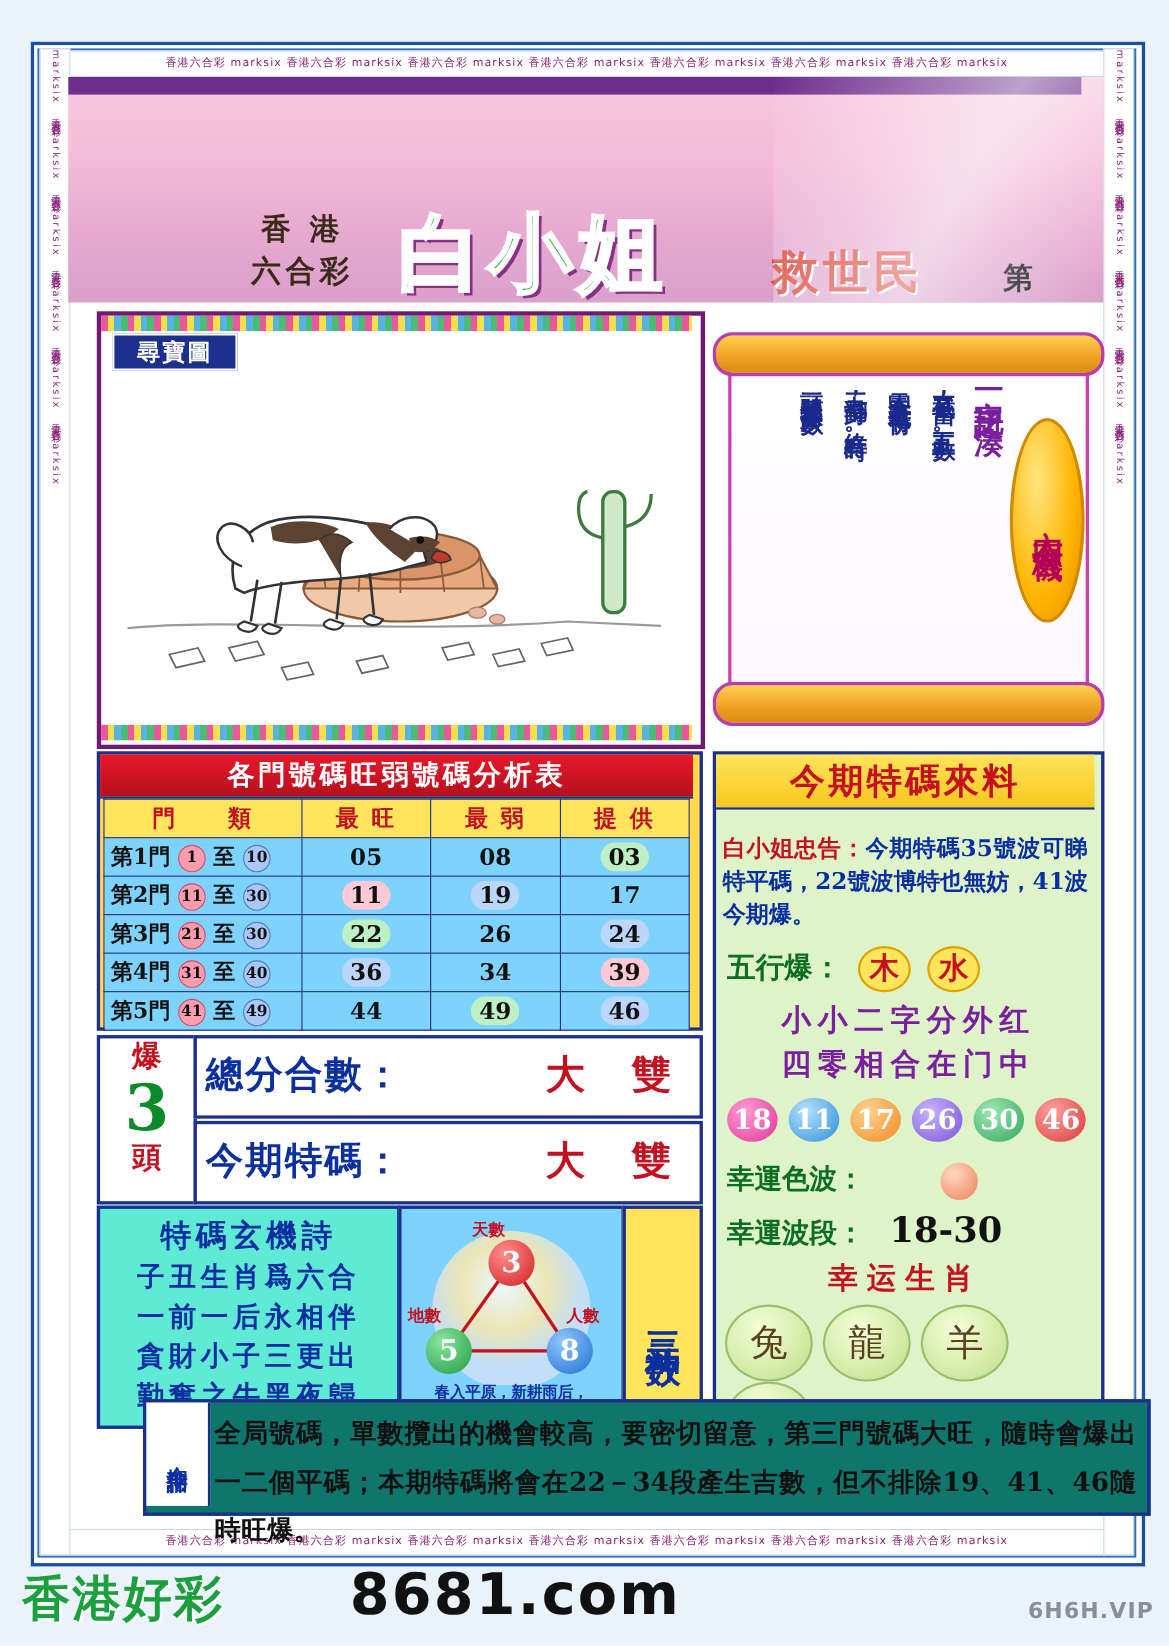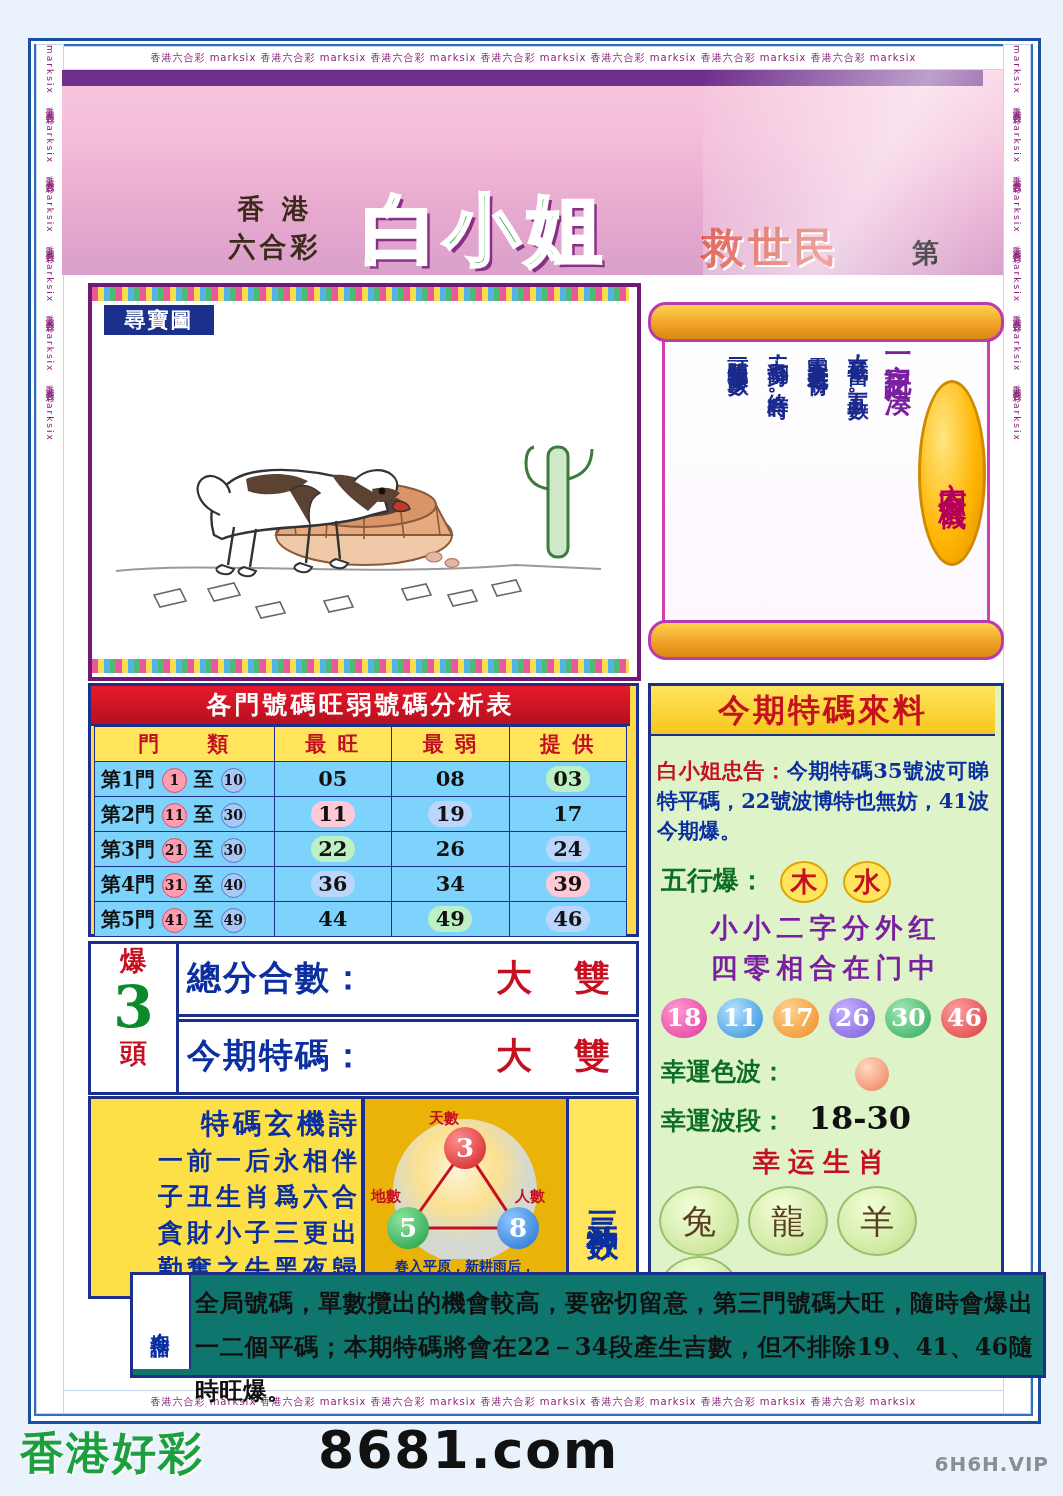--- a/index.html
+++ b/index.html
@@ -279,36 +279,36 @@
   }
   .sumrow .v2{
     position:absolute;left:378px;top:8px;width:70px;text-align:center;
     font-family:"DejaVu Serif","Liberation Serif",serif;
     font-size:36px;font-weight:bold;color:#c51020;line-height:50px;
   }
 
   
   .poem{
     position:absolute;left:88px;top:1096px;width:270px;height:197px;
-    border:3px solid #1b2f8c;background:#fde047;text-align:right;
+    border:3px solid #1b2f8c;background:#5eead4;text-align:center;
   }
   .poem h3{
     margin:0;padding-top:6px;
     font-family:"DejaVu Serif","Liberation Serif",serif;
     font-size:28px;font-weight:bold;color:#0b2fa0;letter-spacing:4px;
   }
   .poem .line{
     font-family:"DejaVu Serif","Liberation Serif",serif;
     font-size:25px;font-weight:bold;color:#0b2fa0;line-height:36px;letter-spacing:4px;
   }
 
   
   .tri{
     position:absolute;left:362px;top:1096px;width:200px;height:197px;
-    border:3px solid #1b2f8c;background:#eab308;padding-left:36px;
+    border:3px solid #1b2f8c;background:#7dd3fc;
   }
   .tri .lbl{position:absolute;font-family:"DejaVu Serif","Liberation Serif",serif;font-size:15px;font-weight:bold;color:#c51020;}
   .tri .node{
     position:absolute;width:42px;height:42px;border-radius:50%;
     text-align:center;line-height:42px;color:#fff;font-size:26px;font-weight:bold;
     font-family:"DejaVu Serif","Liberation Serif",serif;
   }
   .tri .n-top{background:radial-gradient(circle at 35% 30%,#ff8d8d,#d12020);left:79px;top:28px;}
   .tri .n-l{background:radial-gradient(circle at 35% 30%,#8ae59c,#1f9b45);left:22px;top:108px;}
   .tri .n-r{background:radial-gradient(circle at 35% 30%,#8fc8ff,#1f6fd0);left:132px;top:108px;}
@@ -585,22 +585,22 @@
     <span class="v2">雙</span>
   </div>
   <div class="sumrow r2">
     <span class="lab">今期特碼：</span>
     <span class="v1">大</span>
     <span class="v2">雙</span>
   </div>
 
   <div class="poem">
     <h3>特碼玄機詩</h3>
+    <div class="line">子丑生肖爲六合</div>
     <div class="line">一前一后永相伴</div>
-    <div class="line">子丑生肖爲六合</div>
     <div class="line">貪財小子三更出</div>
     <div class="line">勤奮之牛黑夜歸</div>
   </div>
 
   <div class="tri">
     <svg width="200" height="160">
       <defs>
         <radialGradient id="disc" cx="45%" cy="35%">
           <stop offset="0%" stop-color="#ffffff"></stop>
           <stop offset="55%" stop-color="#ffe9a8"></stop>

